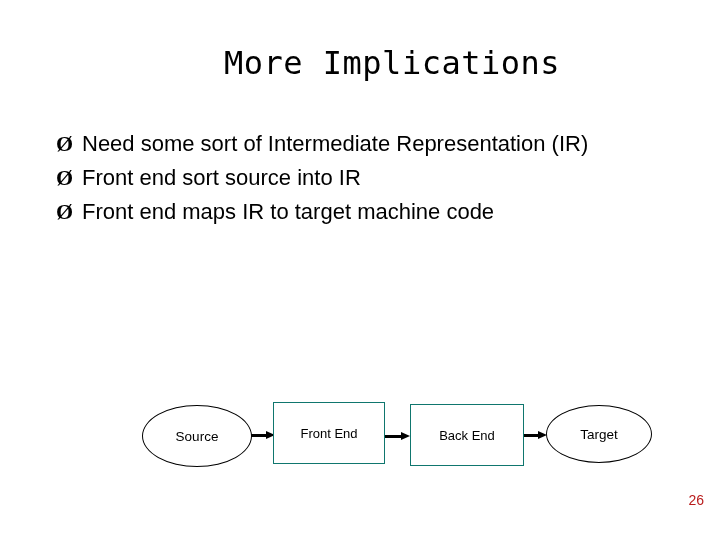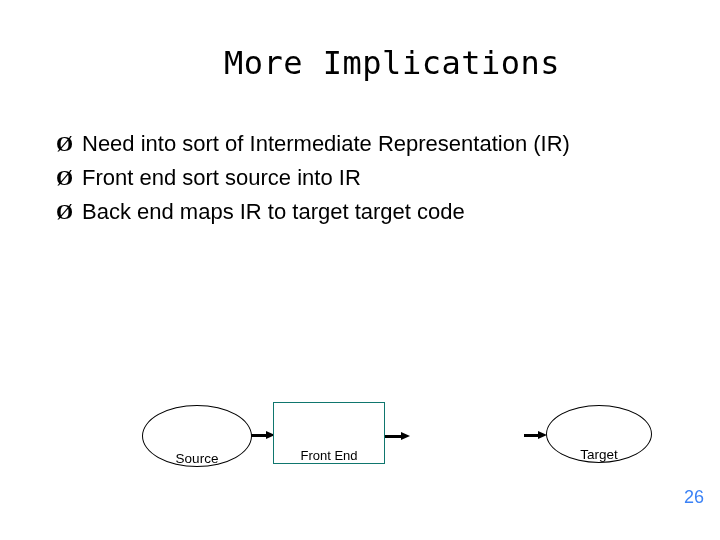--- a/index.html
+++ b/index.html
@@ -61,21 +61,21 @@
     position: absolute;
     left: 0;
     top: 386px;
     width: 720px;
     height: 110px;
   }
   .node {
     position: absolute;
     box-sizing: border-box;
     display: flex;
-    align-items: flex-end;
+    align-items: center;
     justify-content: center;
     color: #000000;
     background: #ffffff;
   }
   .ellipse {
     border: 1px solid #000000;
     border-radius: 50%;
   }
   .rect {
     border: 1px solid #0f766e;
@@ -105,44 +105,44 @@
     width: 0;
     height: 0;
     border-top: 4.5px solid transparent;
     border-bottom: 4.5px solid transparent;
     border-left: 9px solid #000000;
   }
   .page-number {
     position: absolute;
     right: 48px;
     bottom: 32px;
-    font-size: 18px;
-    color: #3b82f6;
+    font-size: 14px;
+    color: #b91c1c;
     text-align: center;
   }
 </style>
 </head>
 <body>
 
 <div class="slide">
 
   <div class="slide-title">More Implications</div>
 
   <div class="bullets">
     <div class="bullet">
       <span class="marker">Ø</span>
-      <span>Need into sort of Intermediate Representation (IR)</span>
+      <span>Need some sort of Intermediate Representation (IR)</span>
     </div>
     <div class="bullet">
       <span class="marker">Ø</span>
       <span>Front end sort source into IR</span>
     </div>
     <div class="bullet">
       <span class="marker">Ø</span>
-      <span>Back end maps IR to target target code</span>
+      <span>Front end maps IR to target machine code</span>
     </div>
   </div>
 
   <div class="diagram">
 
     <div class="node ellipse" style="left:110px; top:19px; width:110px; height:62px;">
       <span class="node-label">Source</span>
     </div>
 
     <div class="arrow" style="left:219px; top:45px; width:24px;">
@@ -152,20 +152,23 @@
 
     <div class="node rect" style="left:241px; top:16px; width:112px; height:62px;">
       <span class="node-label">Front End</span>
     </div>
 
     <div class="arrow" style="left:353px; top:46px; width:26px;">
       <div class="shaft" style="width:17px;"></div>
       <div class="head" style="left:16px;"></div>
     </div>
 
+    <div class="node rect" style="left:378px; top:18px; width:114px; height:62px;">
+      <span class="node-label">Back End</span>
+    </div>
 
     <div class="arrow" style="left:492px; top:45px; width:24px;">
       <div class="shaft" style="width:15px;"></div>
       <div class="head" style="left:14px;"></div>
     </div>
 
     <div class="node ellipse" style="left:514px; top:19px; width:106px; height:58px;">
       <span class="node-label">Target</span>
     </div>
 

